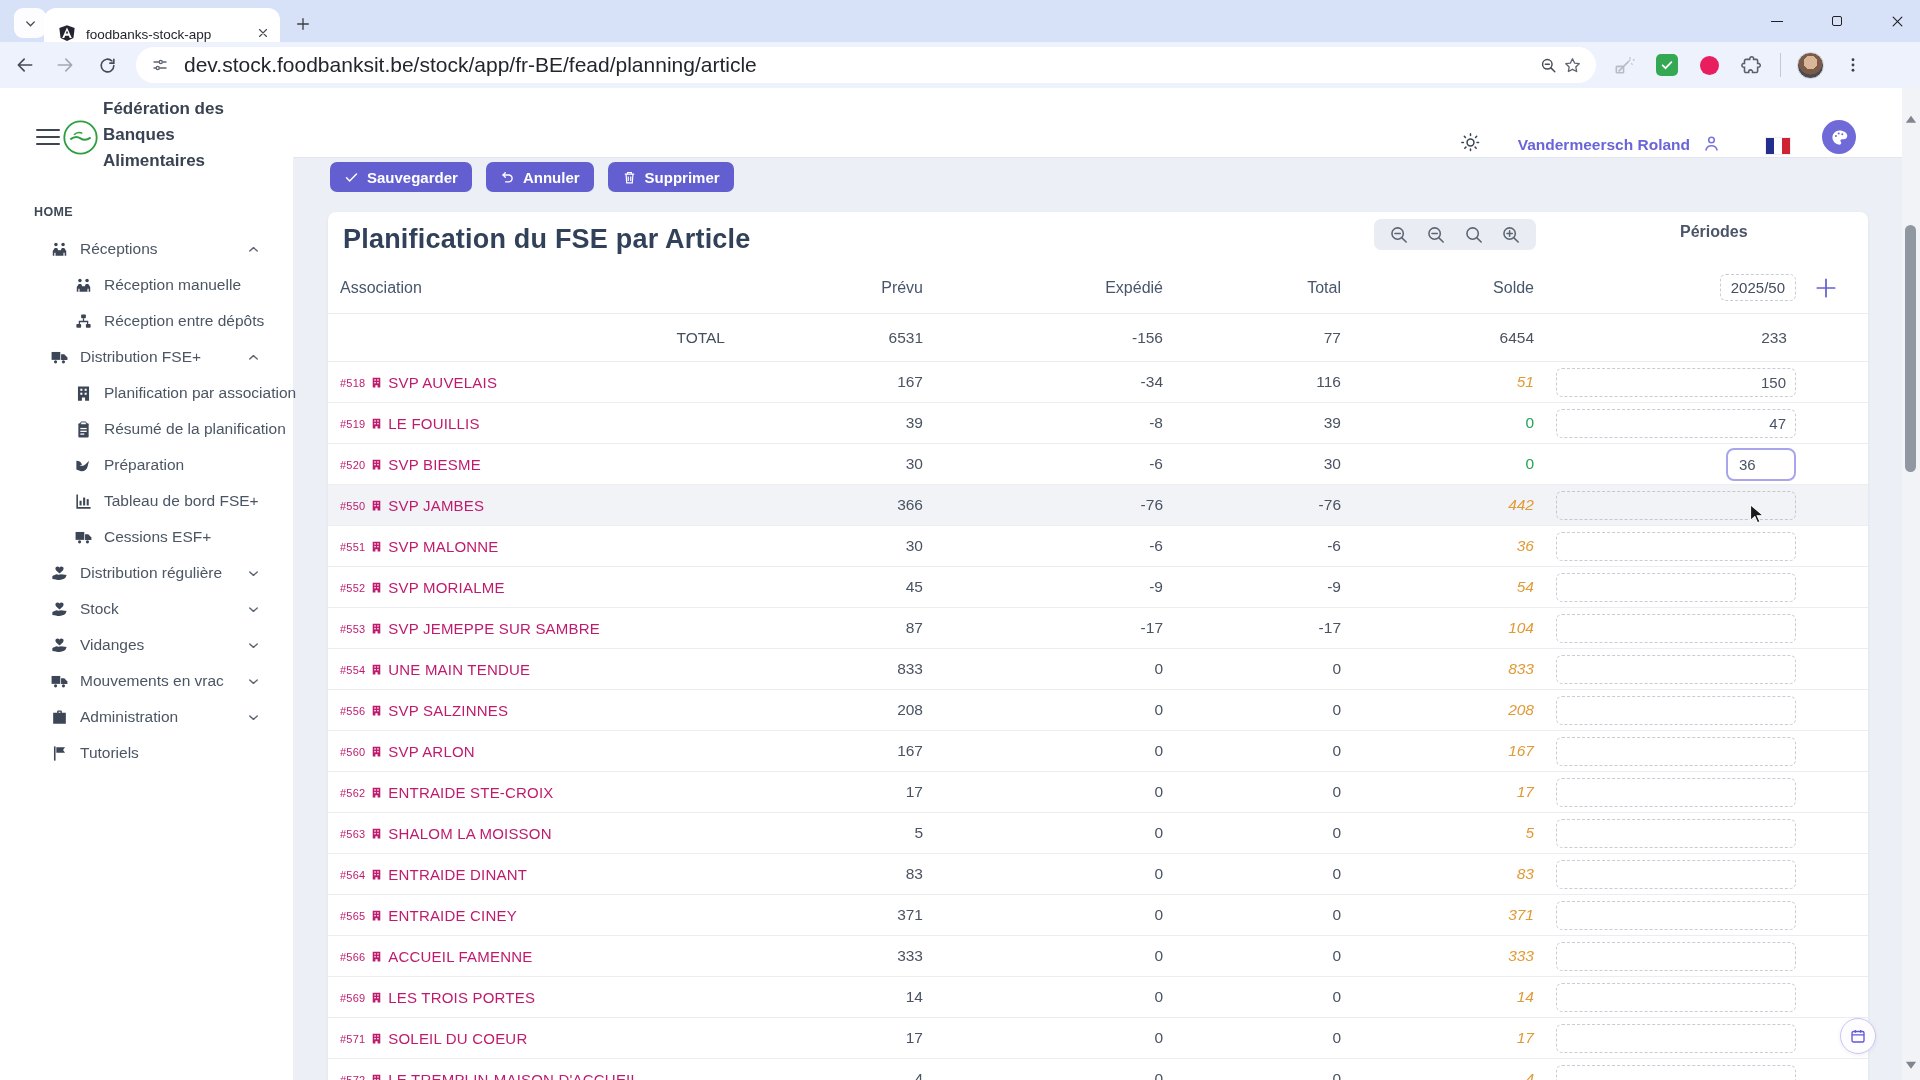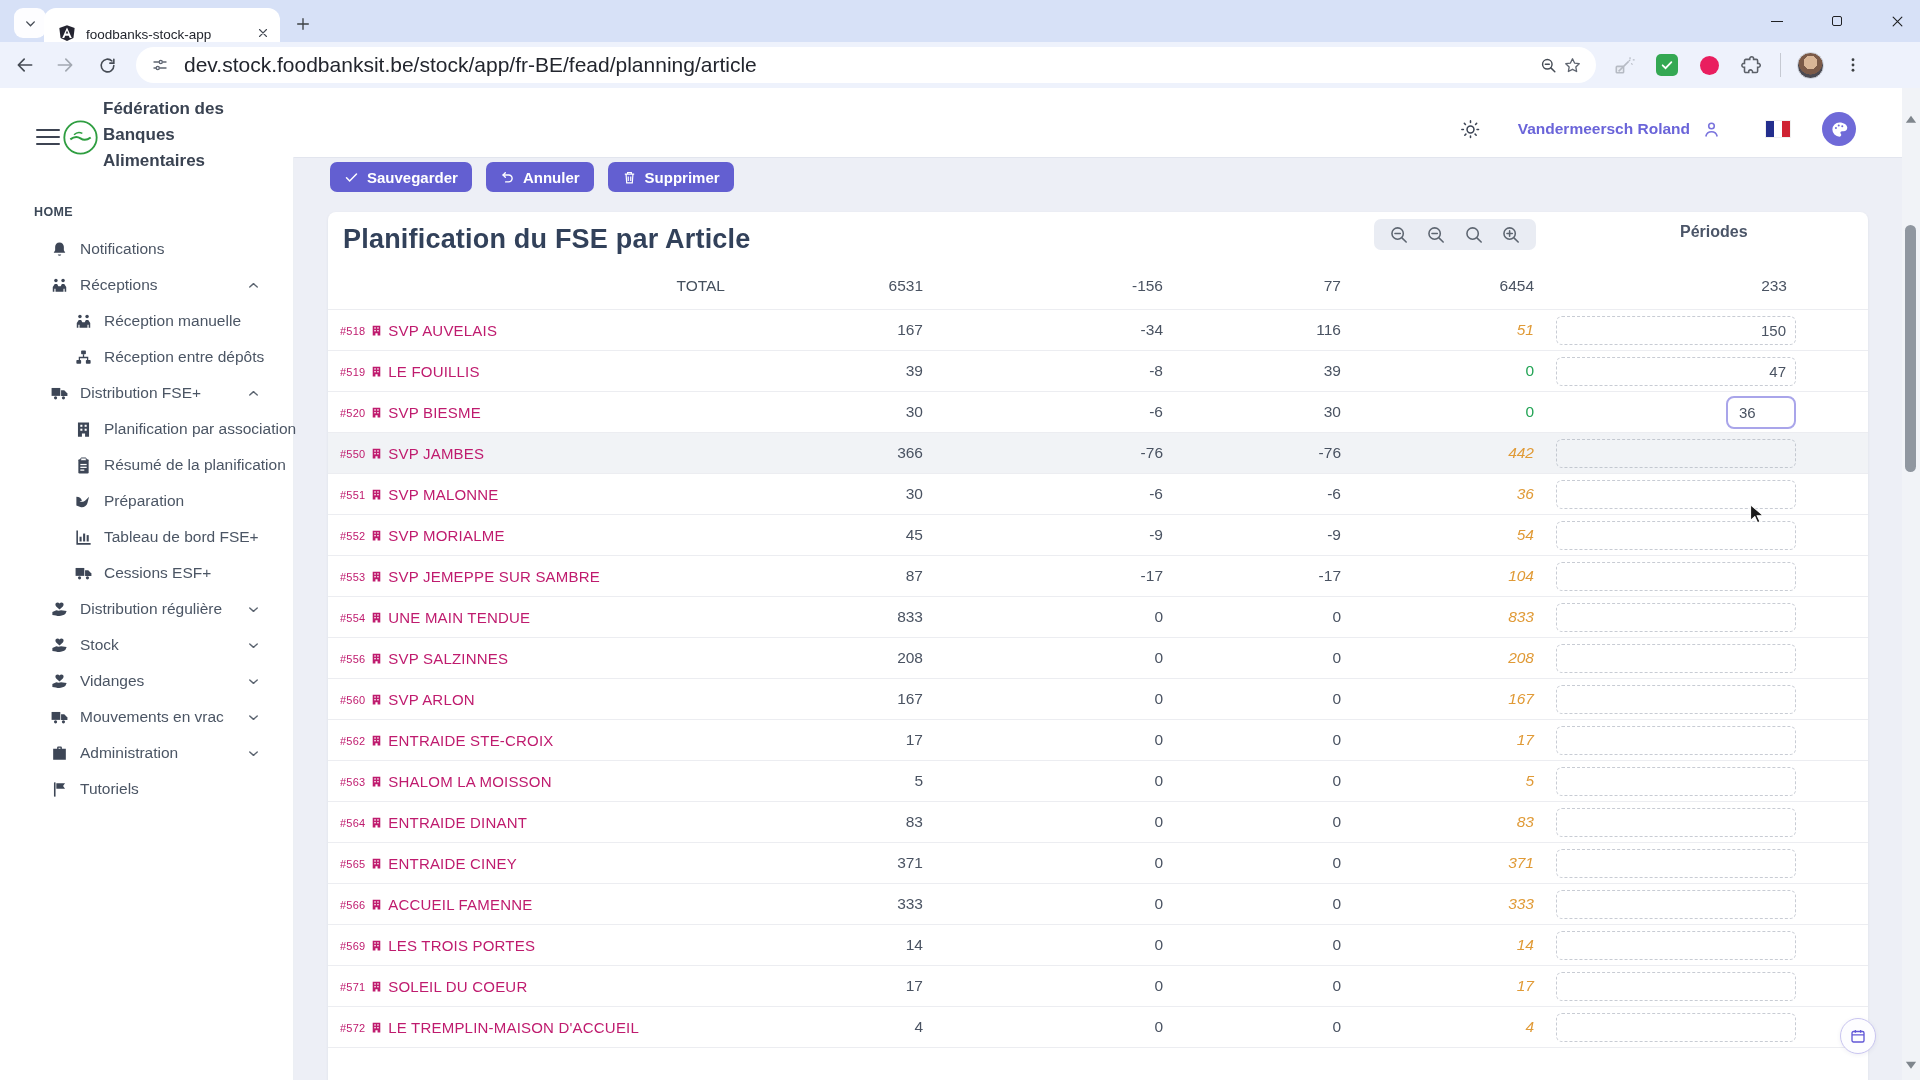--- a/index.html
+++ b/index.html
@@ -35,21 +35,21 @@
   .ext-red{width:19px;height:19px;border-radius:50%;background:#e91e5f}
   .tool-sep{width:1px;height:24px;background:#c5c9d2}
   .avatar{width:27px;height:27px;border-radius:50%;background:radial-gradient(circle at 50% 38%,#d9b697 0 34%,#7b5a48 35% 60%,#4b4a52 61%);border:1px solid #cfd4dd}
 
   
   .app-header{position:absolute;left:0;top:88px;right:18px;height:69px;background:#fff;z-index:2}
   .hamburger{position:absolute;left:36px;top:129px;width:24px;height:16px;display:flex;flex-direction:column;justify-content:space-between;z-index:3}
   .hamburger span{display:block;height:2.4px;background:#3d4452;border-radius:2px}
   .logo-circle{position:absolute;left:62px;top:119px;width:37px;height:37px;z-index:3}
   .org-name{position:absolute;left:103px;top:96px;width:175px;font-size:17px;line-height:26px;font-weight:600;color:#3a4352;z-index:3}
-  .hdr-right{position:absolute;top:112px;right:64px;display:flex;align-items:center;z-index:3}
+  .hdr-right{position:absolute;top:120px;right:64px;display:flex;align-items:flex-end;z-index:3}
   .sun{width:23px;height:23px;margin-right:36px}
   .user-name{font-size:15.5px;font-weight:600;color:#6a64d9;white-space:nowrap}
   .person{width:21px;height:21px;color:#7a74dd;margin-left:11px}
   .flag{width:24px;height:16px;display:flex;margin-left:44px;box-shadow:0 0 0 1px rgba(0,0,0,.06)}
   .flag span{flex:1}
   .palette-btn{width:34px;height:34px;border-radius:50%;background:#6f6ad8;display:flex;align-items:center;justify-content:center;margin-left:32px}
   .hdr-shadow{position:absolute;left:294px;top:157px;right:18px;height:1px;background:#e2e5ee;z-index:2}
 
   
   .sidebar{position:absolute;left:0;top:88px;width:294px;bottom:0;background:#fff;border-right:1px solid #eceff4;z-index:1;padding-top:117px}
@@ -277,29 +277,20 @@
     </span>
   </div>
   <div class="hdr-shadow"></div>
 
   <div class="sidebar">
     <div class="side-section">HOME</div>
     <div>
         <div class="side-item lvl0">
           <span class="s-icon">
             <svg viewBox="0 0 24 24" fill="currentColor">
-              <path d="M12 3c-3.3 0-5.5 2.4-5.5 5.5V13l-1.8 3.2h14.6L17.5 13V8.5C17.5 5.4 15.3 3 12 3z"></path>
-              <path d="M9.8 18.3a2.3 2.3 0 0 0 4.4 0z"></path>
-            </svg>
-          </span>
-          <span class="s-label">Notifications</span>
-        </div>
-        <div class="side-item lvl0">
-          <span class="s-icon">
-            <svg viewBox="0 0 24 24" fill="currentColor">
               <circle cx="7.5" cy="5.6" r="2.2"></circle>
               <circle cx="16.5" cy="5.6" r="2.2"></circle>
               <path d="M3.5 20v-6l2.5-4h3l1.5 3h3l1.5-3h3l2.5 4v6h-2v-4H17v4H7v-4H5.5v4z"></path>
             </svg>
           </span>
           <span class="s-label">Réceptions</span>
           <span class="s-chev"><svg viewBox="0 0 24 24" fill="none" stroke="currentColor" stroke-width="2.2" stroke-linecap="round" stroke-linejoin="round">
               <path d="M6 14.5l6-5.5 6 5.5"></path>
             </svg></span>
         </div>
@@ -509,20 +500,37 @@
               </svg></span>
             <span class="zbtn"><svg viewBox="0 0 24 24" fill="none" stroke="currentColor" stroke-width="1.7" stroke-linecap="round">
                 <circle cx="10.5" cy="10.4" r="6.2"></circle>
                 <path d="M15.2 15.1l4.6 4.6"></path>
                 <path d="M7.6 10.4h5.8M10.5 7.5v5.8"></path>
               </svg></span>
           </div>
         <div class="periods-label">Périodes</div>
       </div>
 
+      <div class="grid-row thead">
+        <div class="th">Association</div>
+        <div class="th th-r">Prévu</div>
+        <div class="th th-r">Expédié</div>
+        <div class="th th-r">Total</div>
+        <div class="th th-r">Solde</div>
+        <div class="c-per">
+            <span class="period-chip">2025/50</span>
+          </div>
+        <div class="c-plus">
+          <span class="add-period">
+            <svg viewBox="0 0 24 24" fill="none" stroke="currentColor" stroke-width="1.6" stroke-linecap="round">
+                <path d="M12 4v16M4 12h16"></path>
+              </svg>
+          </span>
+        </div>
+      </div>
 
       <div class="grid-row trow-total">
         <div class="c-total-label">TOTAL</div>
         <div class="c-num">6531</div>
         <div class="c-num">-156</div>
         <div class="c-num">77</div>
         <div class="c-num">6454</div>
         <div class="c-per">
             <span class="c-per-text">233</span>
           </div>

